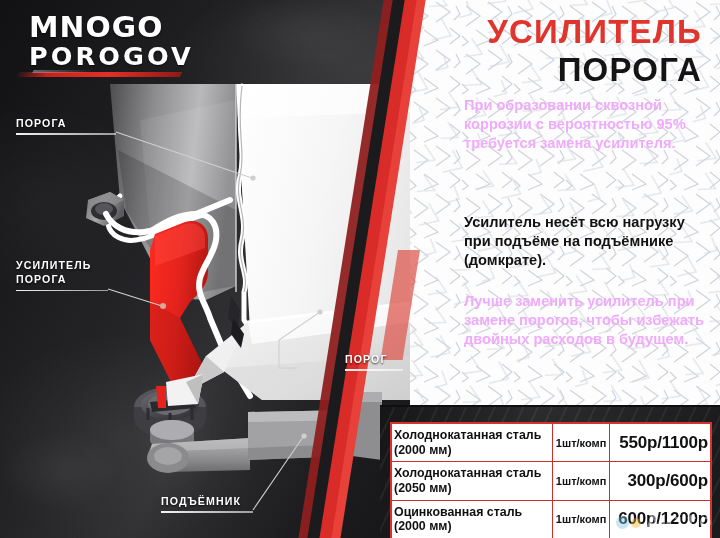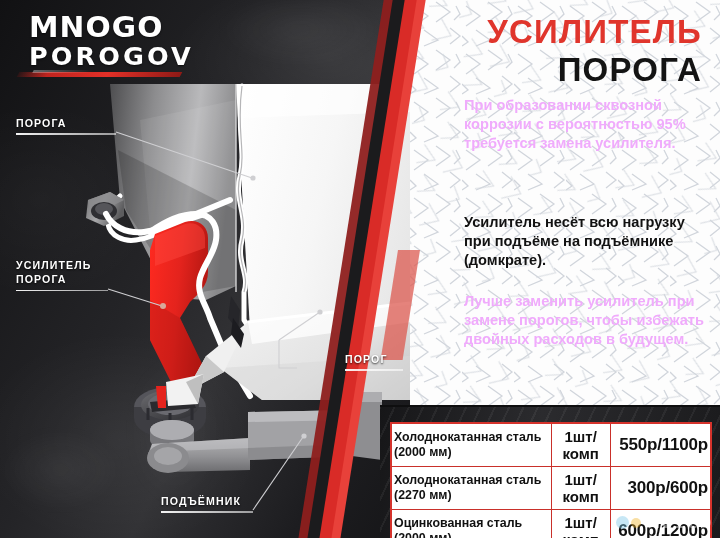--- a/index.html
+++ b/index.html
@@ -122,21 +122,21 @@
     padding: 4px 2px;
     font-family: "Liberation Sans", sans-serif;
     color: #111;
     vertical-align: middle;
   }
   .ptable td:first-child { border-left: none; }
   .ptable td:last-child  { border-right: none; }
   .ptable tr:first-child td { border-top: none; }
   .ptable tr:last-child  td { border-bottom: none; }
   .c-name  { width: 168px; font-size: 12.4px; font-weight: 700; line-height: 1.18; }
-  .c-qty   { width: 62px; font-size: 15px; font-weight: 700; text-align: center; }
+  .c-qty   { width: 62px; font-size: 11px; font-weight: 700; text-align: center; }
   .c-price { width: 101px; font-size: 17px; font-weight: 700; text-align: right; letter-spacing: -0.2px; }
 
   
   .callout { position: absolute; }
   .callout .txt {
     color: #fff; font-size: 10.6px; font-weight: 700; letter-spacing: 1.1px;
     font-family: "Liberation Sans", sans-serif; line-height: 1.35;
     text-shadow: 0 1px 2px rgba(0,0,0,.8);
     white-space: nowrap;
   }
@@ -423,21 +423,21 @@
           <td class="c-name">
             <span>Холоднокатанная сталь</span><br>
             <span>(2000 мм)</span>
           </td>
           <td class="c-qty">1шт/комп</td>
           <td class="c-price">550р/1100р</td>
         </tr>
         <tr>
           <td class="c-name">
             <span>Холоднокатанная сталь</span><br>
-            <span>(2270 мм)</span>
+            <span>(2050 мм)</span>
           </td>
           <td class="c-qty">1шт/комп</td>
           <td class="c-price">300р/600р</td>
         </tr>
         <tr>
           <td class="c-name">
             <span>Оцинкованная сталь</span><br>
             <span>(2000 мм)</span>
           </td>
           <td class="c-qty">1шт/комп</td>

